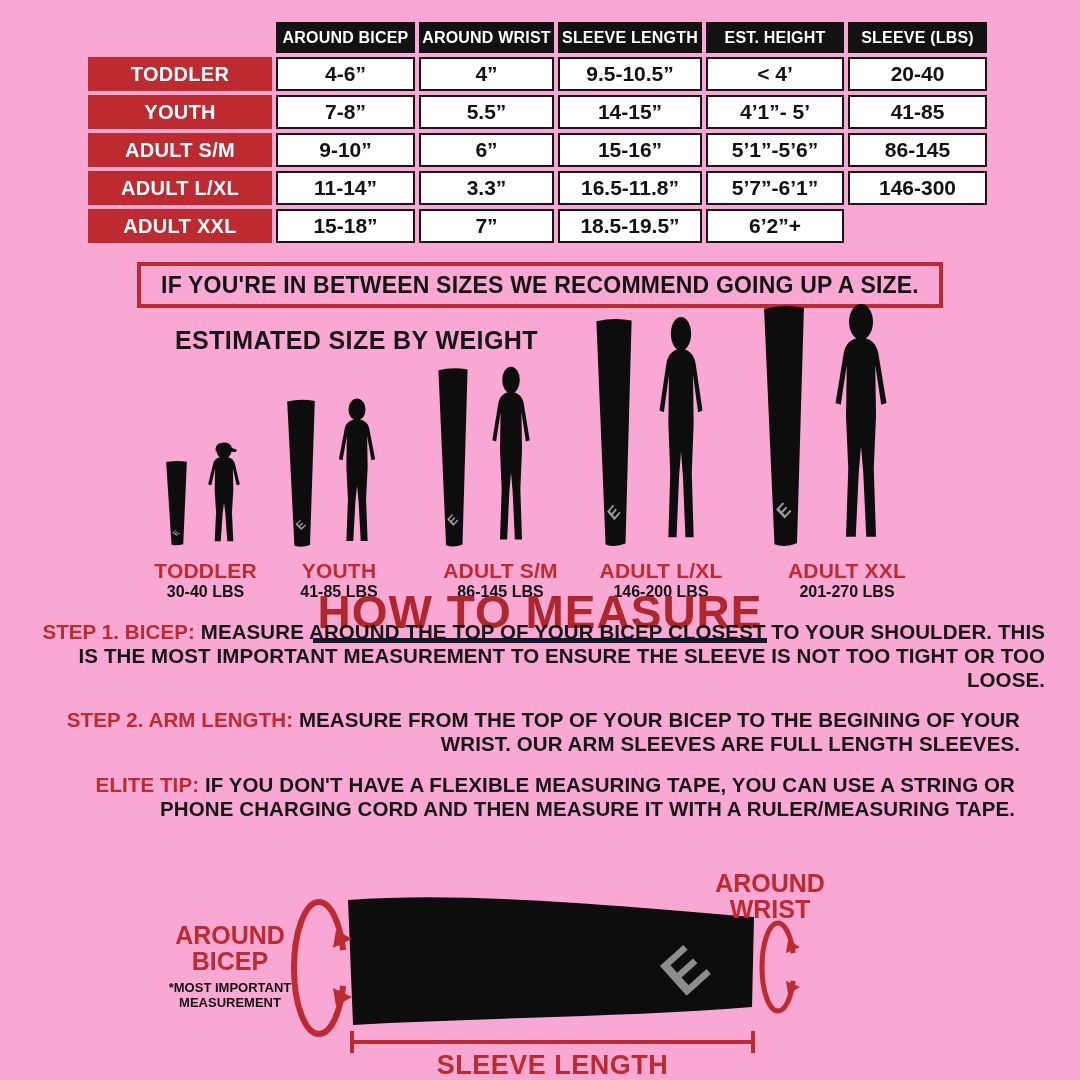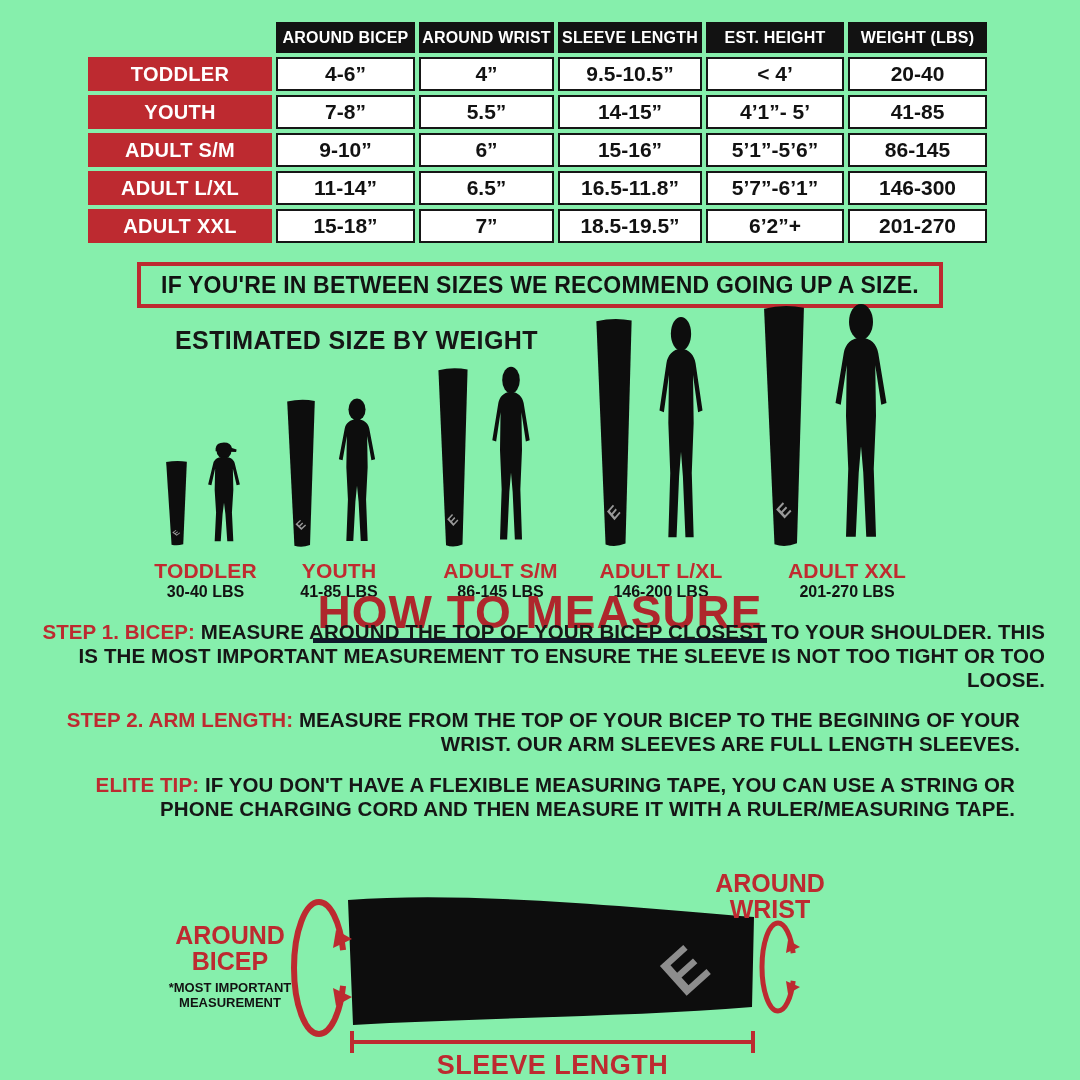--- a/index.html
+++ b/index.html
@@ -1,16 +1,16 @@
 <!DOCTYPE html>
 <html><head>
 <meta charset="utf-8">
 <style>
   html,body{margin:0;padding:0;background:#fff;}
-  .page{position:relative;width:1080px;height:1080px;background:#86efac;overflow:hidden;
+  .page{position:relative;width:1080px;height:1080px;background:#f9a8d4;overflow:hidden;
         font-family:"Liberation Sans",sans-serif;-webkit-font-smoothing:antialiased;}
   
   .size-table{position:absolute;left:88px;top:22px;display:grid;
     grid-template-columns:184px 139px 135px 144px 138px 139px;
     grid-template-rows:31px 34px 34px 34px 34px 34px;gap:4px;}
   .cell{display:flex;align-items:center;justify-content:center;font-weight:700;white-space:nowrap;}
   .cell.corner{background:transparent;}
   .cell.head{background:#121212;color:#fff;font-size:16px;letter-spacing:.2px;}
   .cell.rowlabel{background:#bd2a30;color:#fff;font-size:20px;letter-spacing:.3px;}
   .cell.data{background:#fff;border:2px solid #161616;color:#121212;font-size:21px;}
@@ -49,21 +49,21 @@
 <body>
 
 <div class="page">
 
   <div class="size-table">
     <div class="cell corner"></div>
     <div class="cell head">AROUND BICEP</div>
     <div class="cell head">AROUND WRIST</div>
     <div class="cell head">SLEEVE LENGTH</div>
     <div class="cell head">EST. HEIGHT</div>
-    <div class="cell head">WEIGHT (LBS)</div>
+    <div class="cell head">SLEEVE (LBS)</div>
 
     <div class="cell rowlabel">TODDLER</div>
     <div class="cell data">4-6”</div>
     <div class="cell data">4”</div>
     <div class="cell data">9.5-10.5”</div>
     <div class="cell data">&lt; 4’</div>
     <div class="cell data">20-40</div>
 
     <div class="cell rowlabel">YOUTH</div>
     <div class="cell data">7-8”</div>
@@ -74,31 +74,30 @@
 
     <div class="cell rowlabel">ADULT S/M</div>
     <div class="cell data">9-10”</div>
     <div class="cell data">6”</div>
     <div class="cell data">15-16”</div>
     <div class="cell data">5’1”-5’6”</div>
     <div class="cell data">86-145</div>
 
     <div class="cell rowlabel">ADULT L/XL</div>
     <div class="cell data">11-14”</div>
-    <div class="cell data">6.5”</div>
+    <div class="cell data">3.3”</div>
     <div class="cell data">16.5-11.8”</div>
     <div class="cell data">5’7”-6’1”</div>
     <div class="cell data">146-300</div>
 
     <div class="cell rowlabel">ADULT XXL</div>
     <div class="cell data">15-18”</div>
     <div class="cell data">7”</div>
     <div class="cell data">18.5-19.5”</div>
     <div class="cell data">6’2”+</div>
-    <div class="cell data">201-270</div>
   </div>
 
   <div class="note-banner">
     <span>IF YOU'RE IN BETWEEN SIZES WE RECOMMEND GOING UP A SIZE.</span>
   </div>
 
   <div class="weight-title">ESTIMATED SIZE BY WEIGHT</div>
 
   <div class="fig-group" style="left:163px;top:442px;">
     <svg width="27" height="86" viewBox="0 0 30 130" preserveAspectRatio="none">

